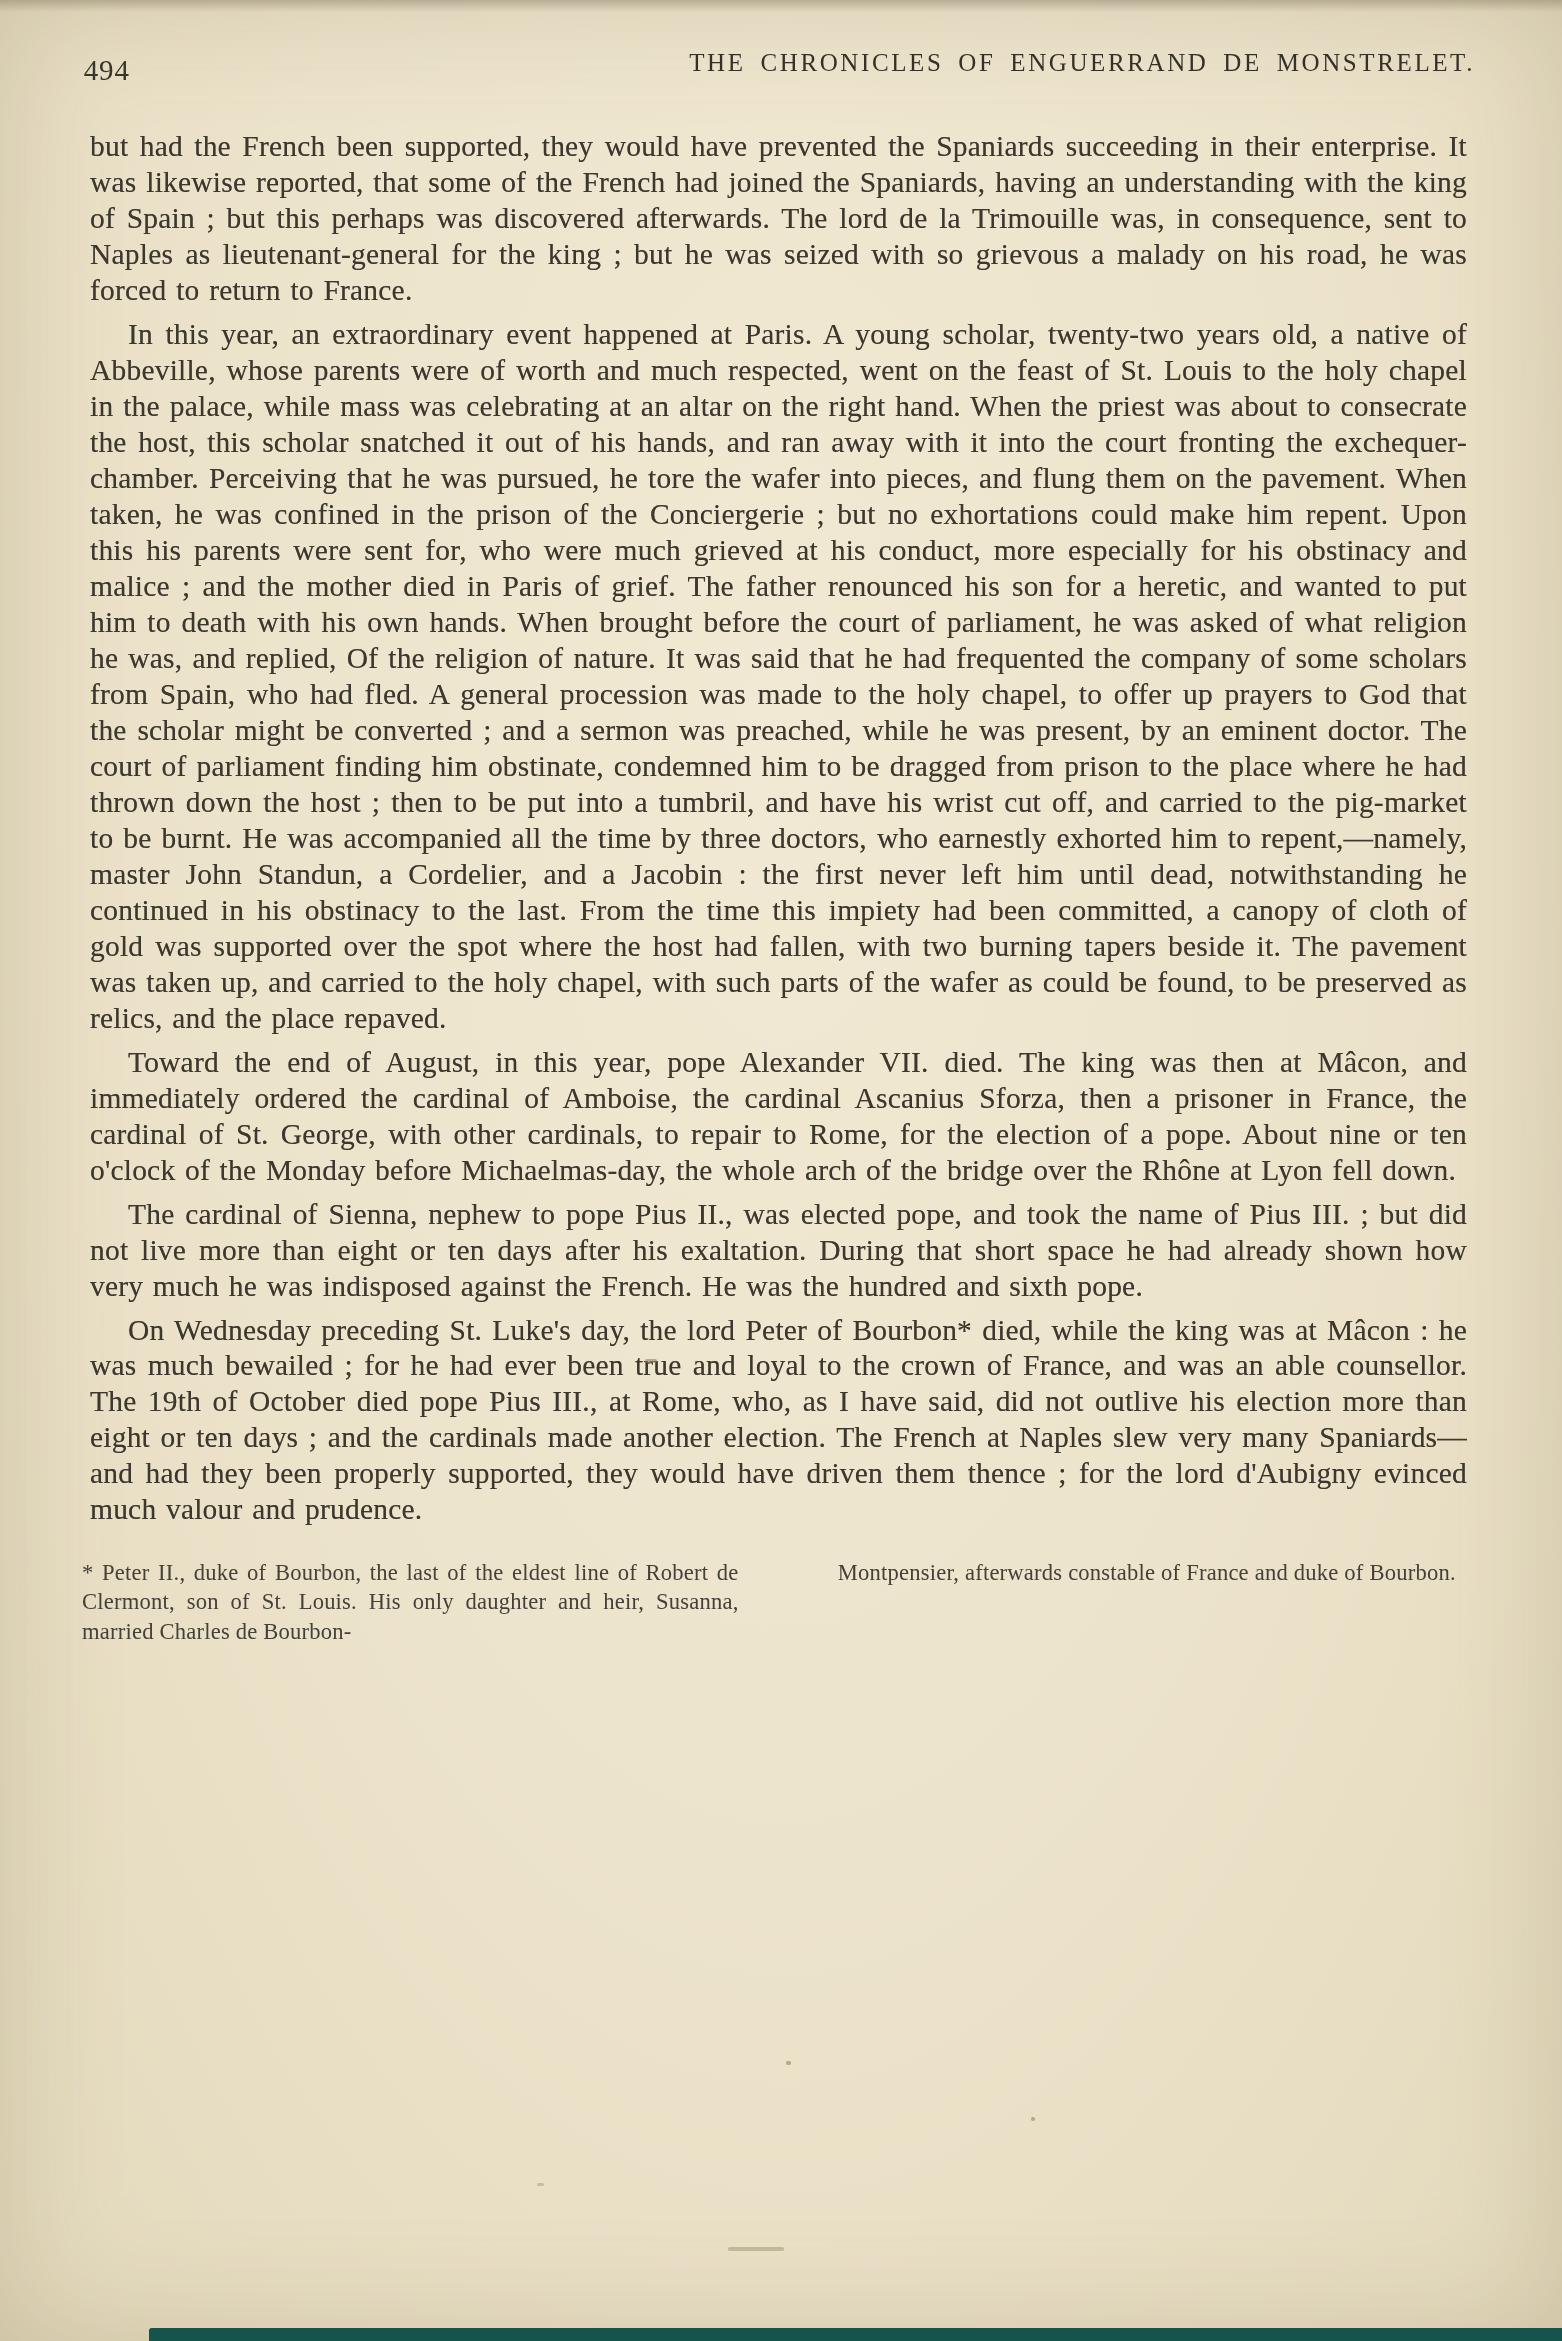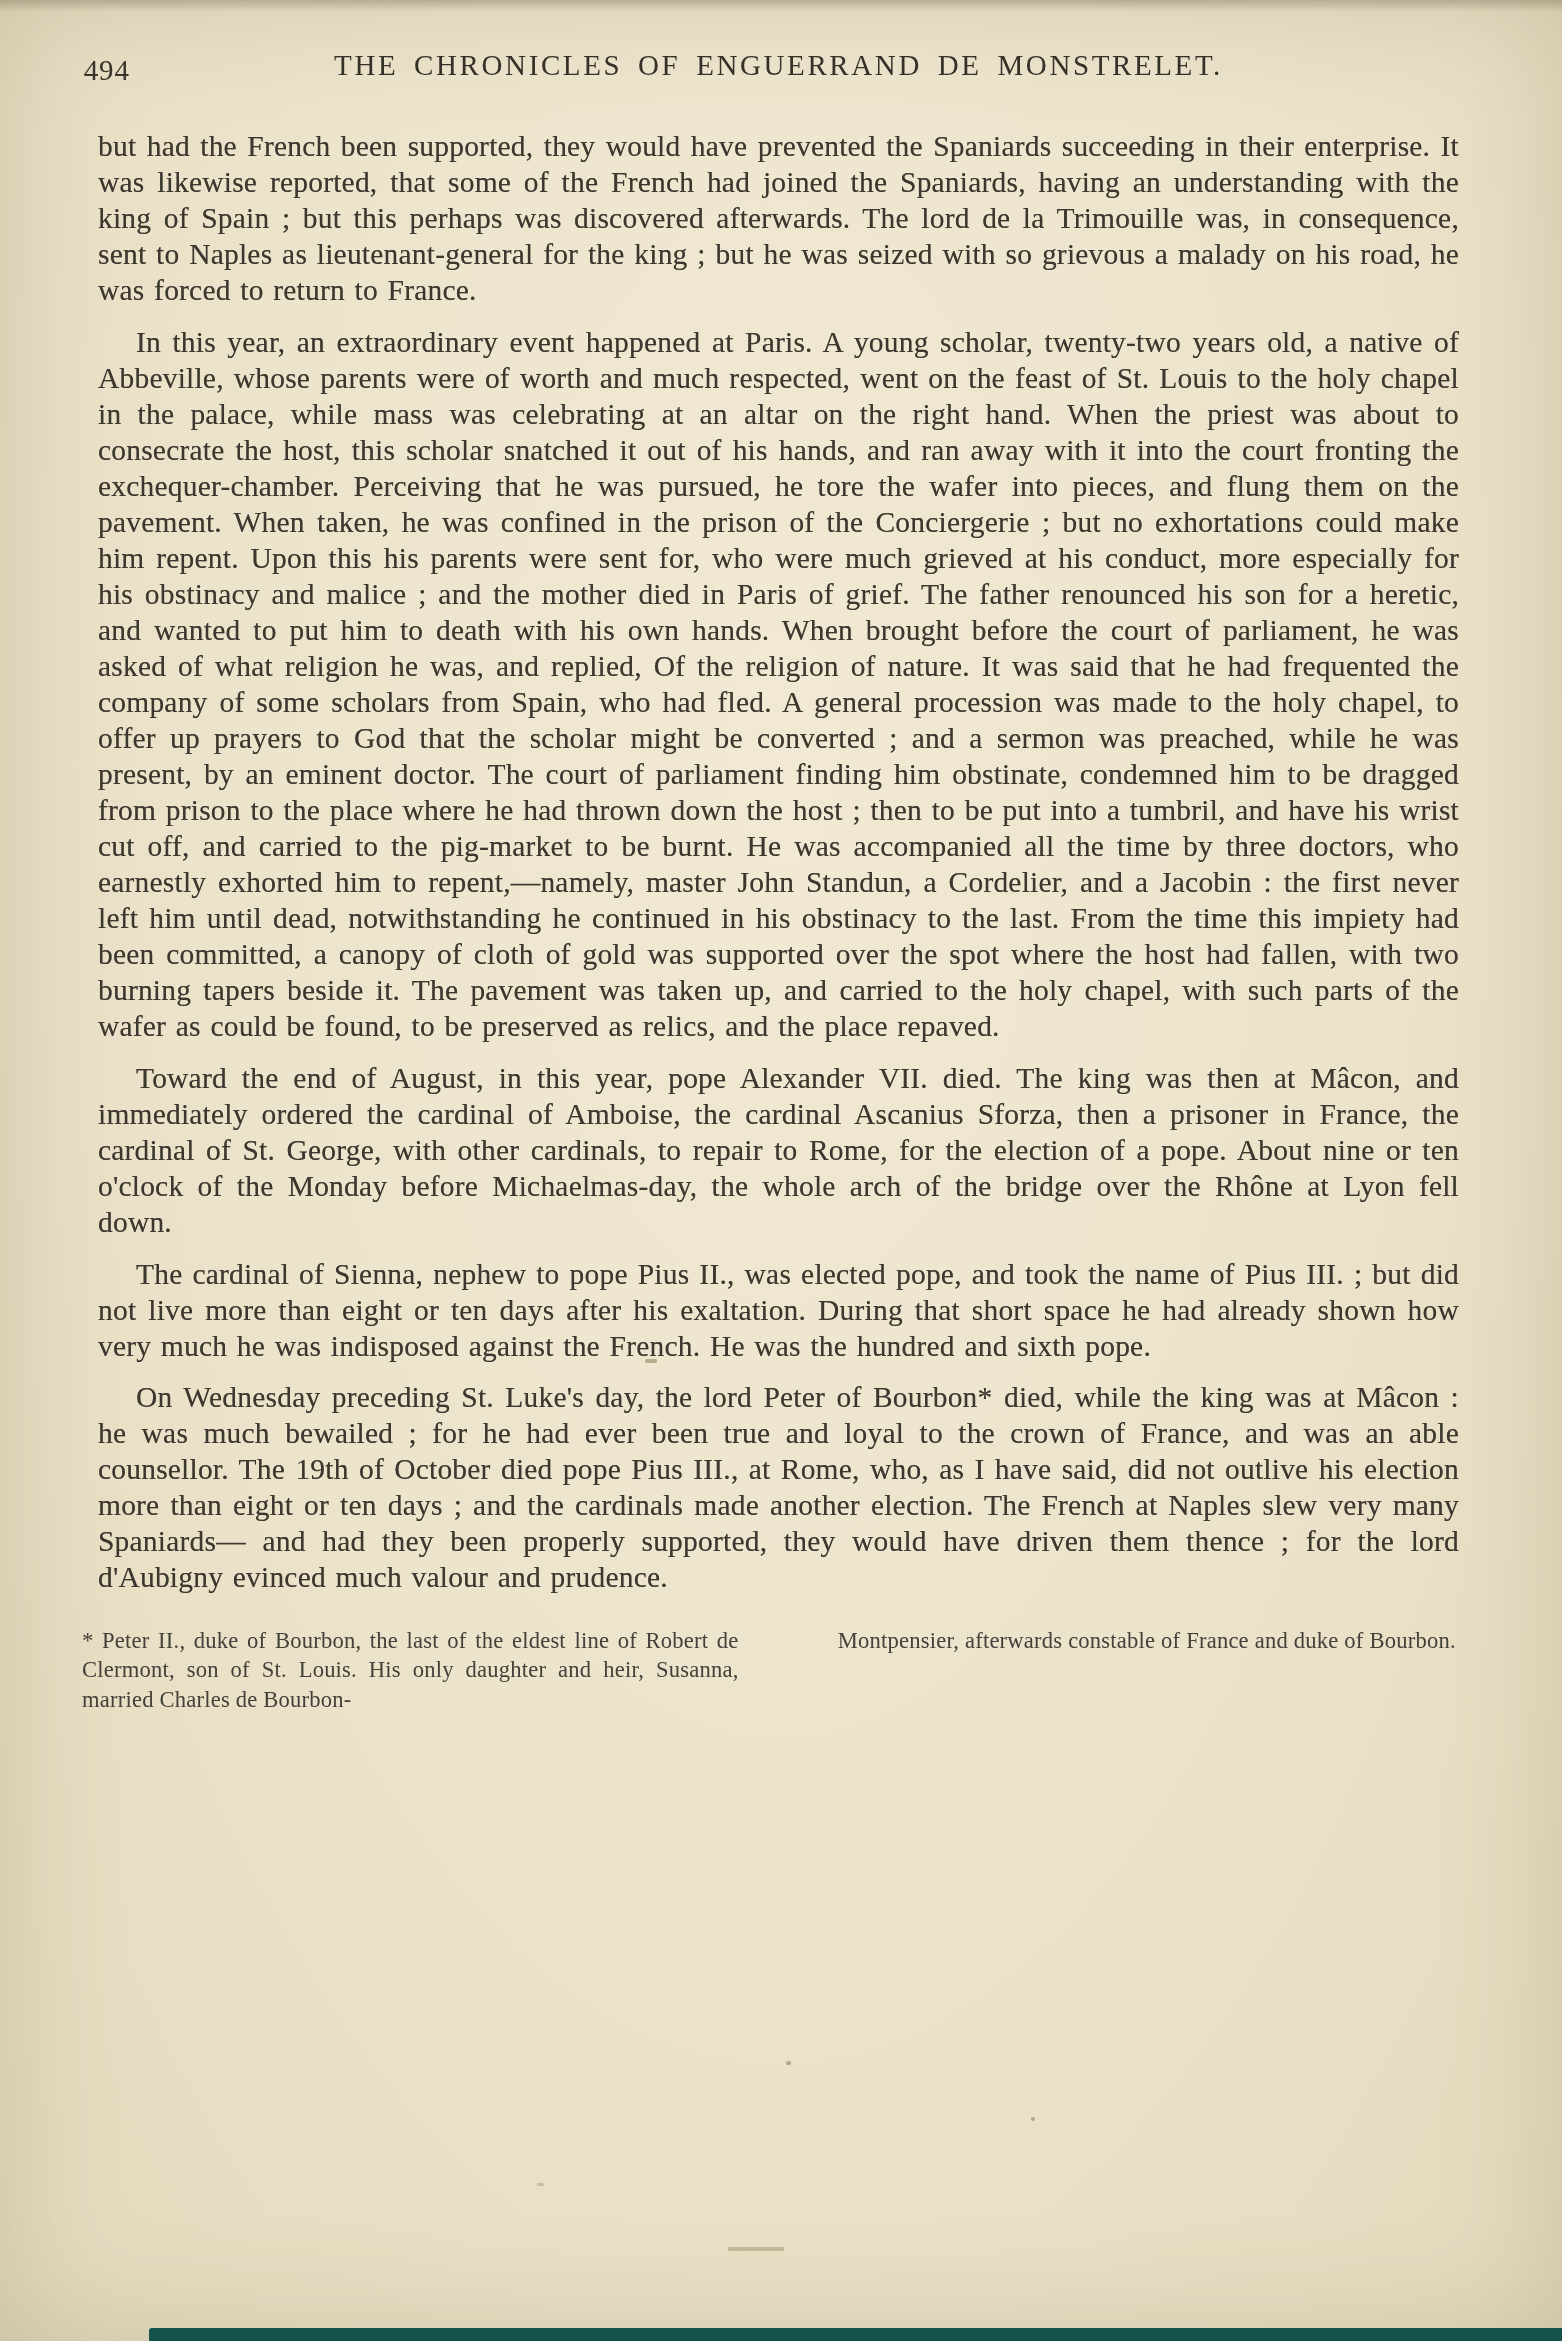--- a/index.html
+++ b/index.html
@@ -42,36 +42,36 @@
   }
   .page-number {
     position: absolute;
     left: 1.7px;
     top: 5.2px;
     font-size: 29px;
     letter-spacing: 0.9px;
     color: #3a352c;
   }
   .head-title {
-    text-align: center;
-    font-size: 29px;
+    text-align: right;
+    font-size: 25px;
     letter-spacing: 2.6px;
     word-spacing: 6px;
     color: #363128;
   }
 
   .body-text {
     font-size: 29.5px;
     line-height: 1.22;
     text-align: justify;
     word-spacing: 0.07em;
     letter-spacing: 0.2px;
     text-shadow: 0 0 0.4px rgba(60, 54, 44, 0.55);
   }
-  .body-text p { margin: 16px; }
+  .body-text p { margin: 8px; }
   .body-text p.indent { text-indent: 38px; }
 
   .footnote {
     display: flex;
     gap: 80px;
     margin-top: 29.5px;
     font-size: 22.6px;
     line-height: 1.3;
     letter-spacing: 0.2px;
     color: #44403a;

